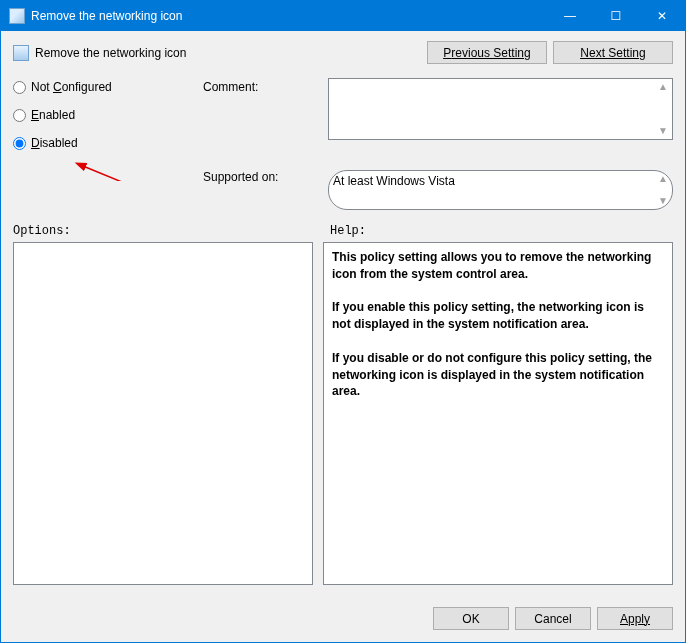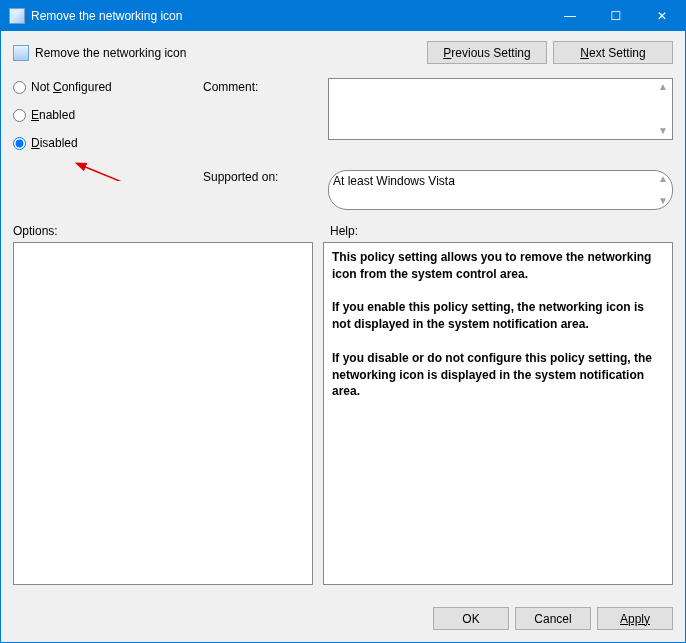--- a/index.html
+++ b/index.html
@@ -62,21 +62,21 @@
   .toprow .spacer { flex:1; }
   .btn {
     background:#e1e1e1;
     border:1px solid #adadad;
     height:23px;
     padding: 0 14px;
     font-family:inherit;
     font-size:12px;
     cursor:default;
   }
-  .toprow .btn { width: 120px; margin-left: 6px; }
+  .toprow .btn { width: 120px; margin-left: 6px; text-decoration: underline; }
 
   .midgrid {
     display:grid;
     grid-template-columns: 160px 95px 1fr;
     column-gap: 4px;
     row-gap: 8px;
     align-items:start;
     gap:30px;
   }
   .radios { display:flex; flex-direction:column; gap:14px; padding-top:2px;}
@@ -102,20 +102,21 @@
   .scroll-stub span {
     color:#a0a0a0; font-size:10px; text-align:center; line-height:14px;
   }
   .supported-box { height:40px;border-radius:19px; }
   .supported-box .content { color:#000; }
 
   .lowerlabels {
     display:flex;
     margin-top:14px;
     margin-bottom:4px;
+    font-family:Liberation Mono, monospace;
   }
   .lowerlabels .left { width: 317px; }
 
   .lowerpanes {
     display:flex;
     gap:10px;
     flex:1;
   }
   .pane {
     background:#fff;

